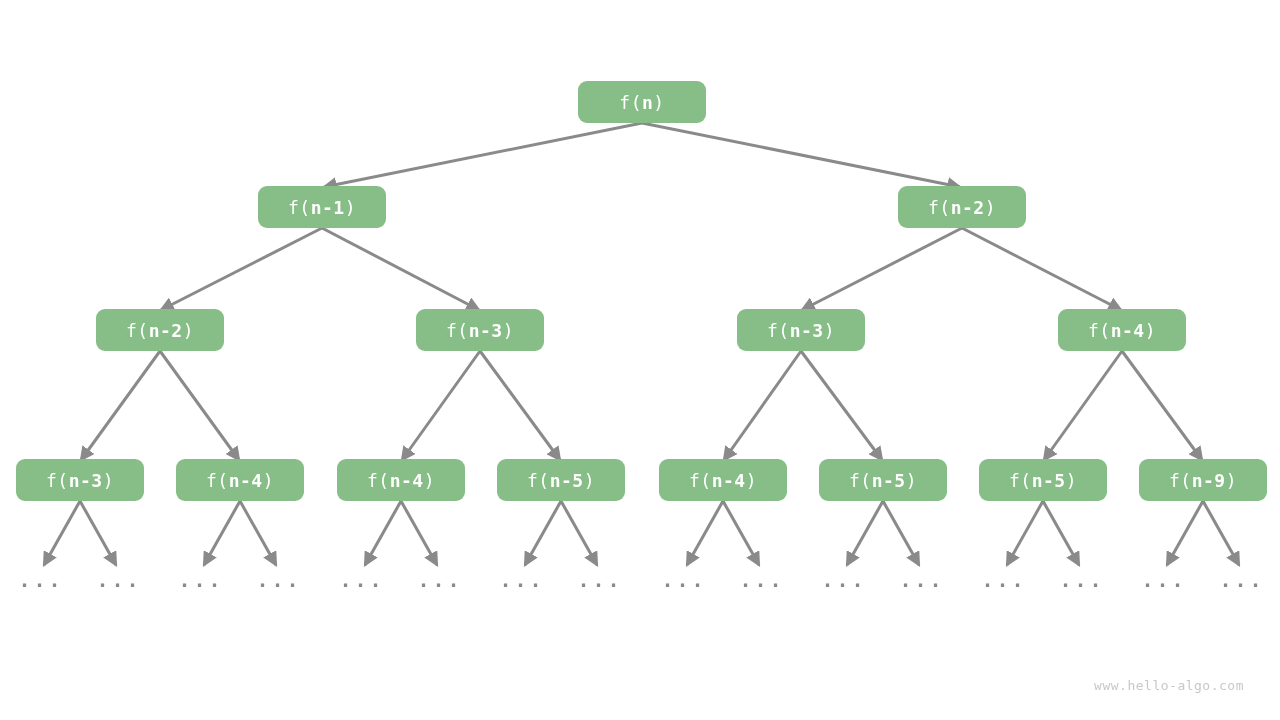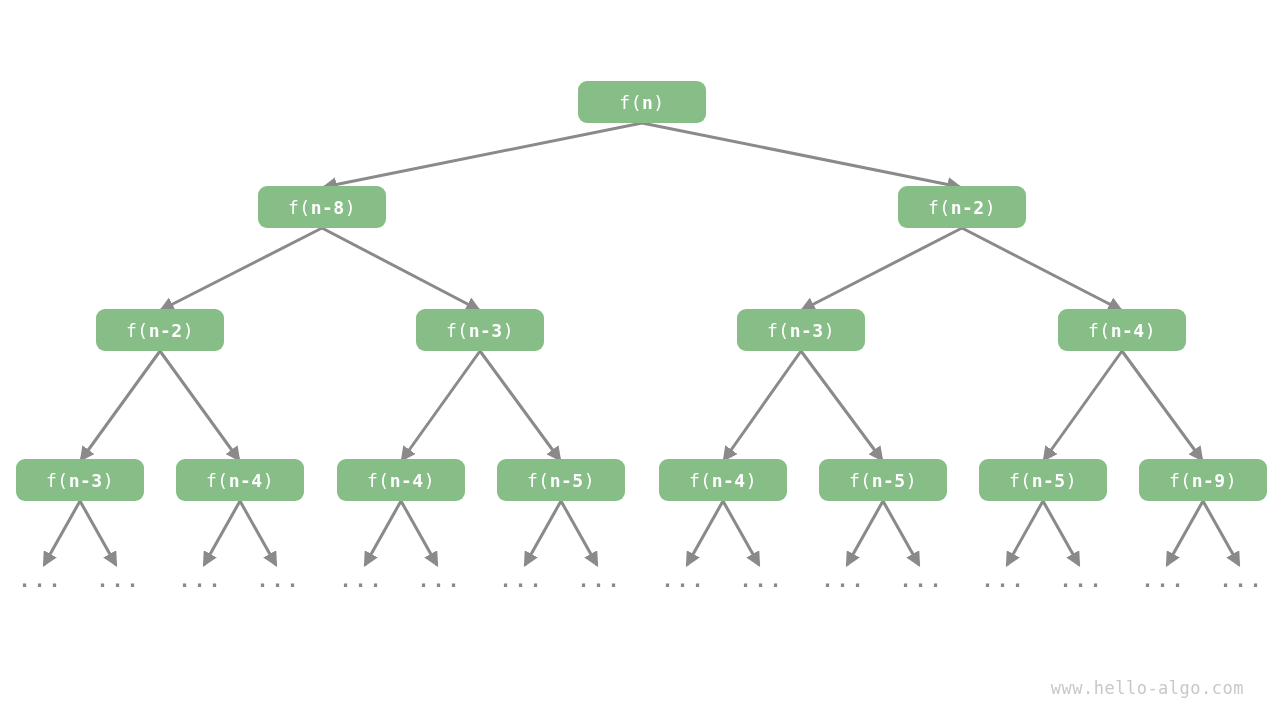--- a/index.html
+++ b/index.html
@@ -38,21 +38,21 @@
     text-align: center;
     color: #8A8A8A;
     font-size: 20px;
     font-weight: bold;
     letter-spacing: 3px;
   }
   .watermark {
     position: absolute;
     right: 36px;
     top: 678px;
-    font-size: 17px;
+    font-size: 13px;
     color: #C8C8C8;
     letter-spacing: 0.5px;
   }
 </style>
 </head>
 <body>
 
 <div class="stage">
 
   <svg class="edges" width="1280" height="720" viewBox="0 0 1280 720">
@@ -92,21 +92,21 @@
     <line class="edge" x1="883" y1="501" x2="847" y2="565" marker-end="url(#arrow)"></line>
     <line class="edge" x1="883" y1="501" x2="919" y2="565" marker-end="url(#arrow)"></line>
     <line class="edge" x1="1043" y1="501" x2="1007" y2="565" marker-end="url(#arrow)"></line>
     <line class="edge" x1="1043" y1="501" x2="1079" y2="565" marker-end="url(#arrow)"></line>
     <line class="edge" x1="1203" y1="501" x2="1167" y2="565" marker-end="url(#arrow)"></line>
     <line class="edge" x1="1203" y1="501" x2="1239" y2="565" marker-end="url(#arrow)"></line>
   </svg>
 
   <div class="node" style="left:578px; top:81px"><span>f(</span><span class="b">n</span><span>)</span></div>
 
-  <div class="node" style="left:258px; top:186px"><span>f(</span><span class="b">n-8</span><span>)</span></div>
+  <div class="node" style="left:258px; top:186px"><span>f(</span><span class="b">n-1</span><span>)</span></div>
   <div class="node" style="left:898px; top:186px"><span>f(</span><span class="b">n-2</span><span>)</span></div>
 
   <div class="node" style="left:96px;  top:309px"><span>f(</span><span class="b">n-2</span><span>)</span></div>
   <div class="node" style="left:416px; top:309px"><span>f(</span><span class="b">n-3</span><span>)</span></div>
   <div class="node" style="left:737px; top:309px"><span>f(</span><span class="b">n-3</span><span>)</span></div>
   <div class="node" style="left:1058px;top:309px"><span>f(</span><span class="b">n-4</span><span>)</span></div>
 
   <div class="node" style="left:16px;  top:459px"><span>f(</span><span class="b">n-3</span><span>)</span></div>
   <div class="node" style="left:176px; top:459px"><span>f(</span><span class="b">n-4</span><span>)</span></div>
   <div class="node" style="left:337px; top:459px"><span>f(</span><span class="b">n-4</span><span>)</span></div>

